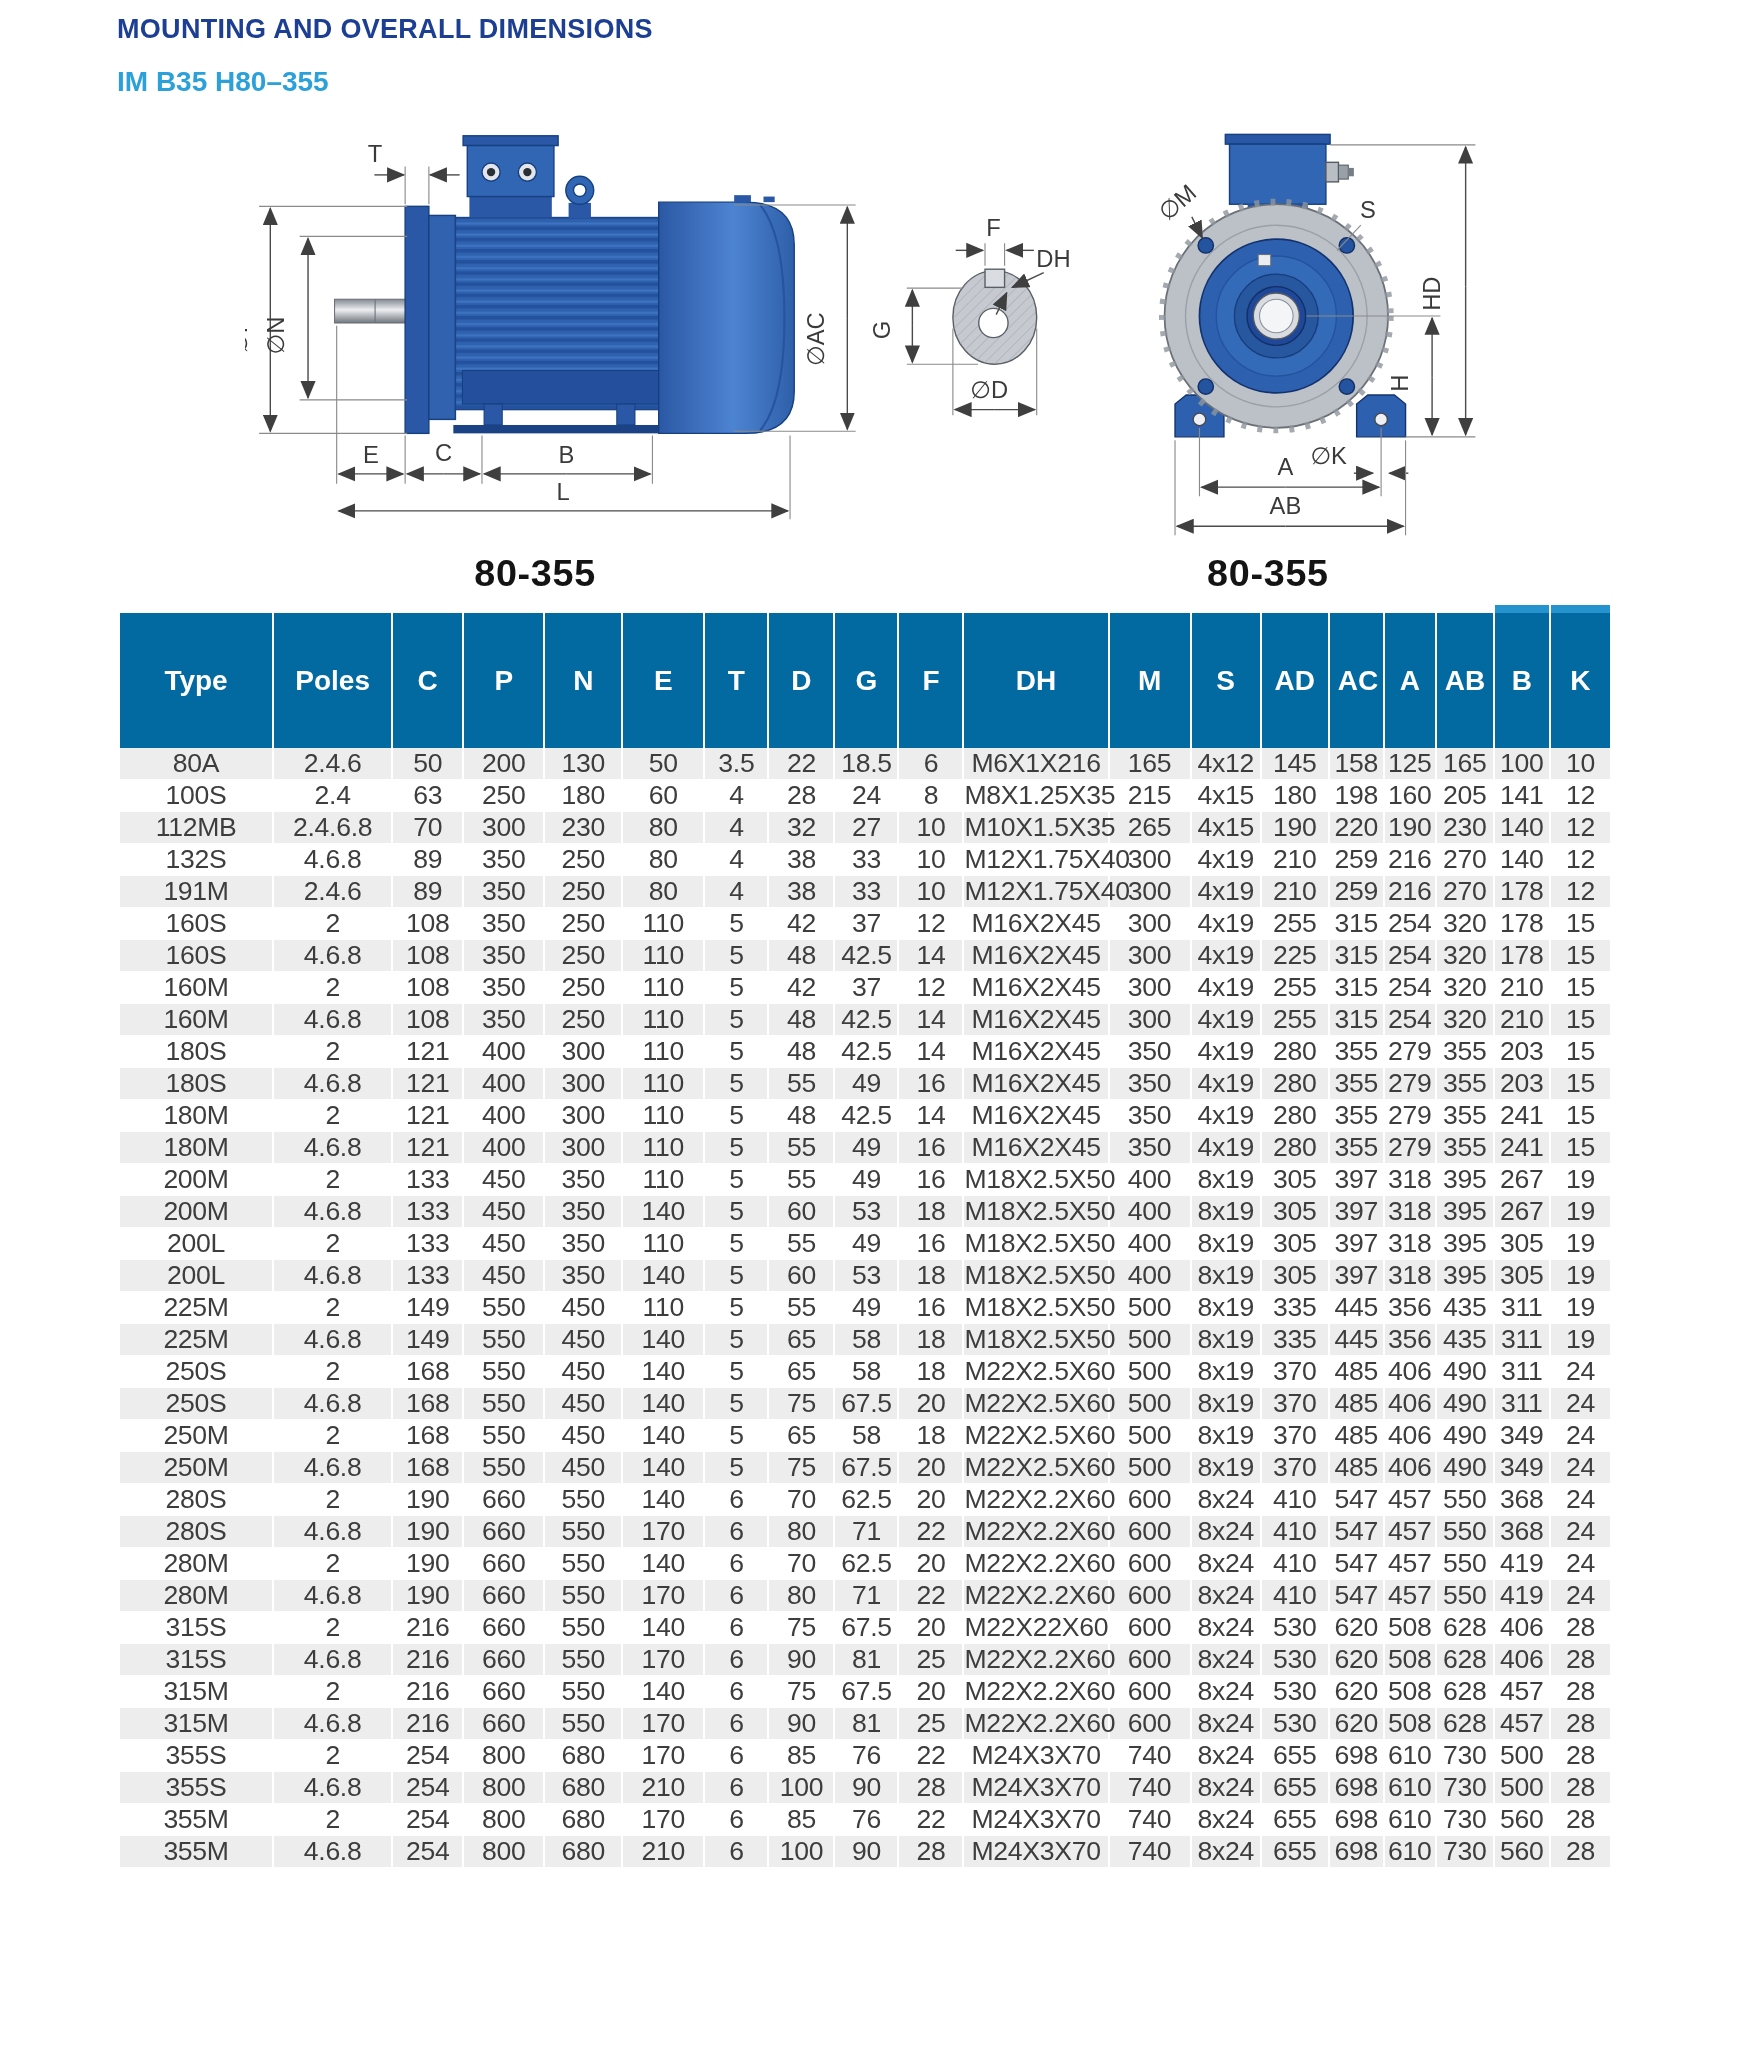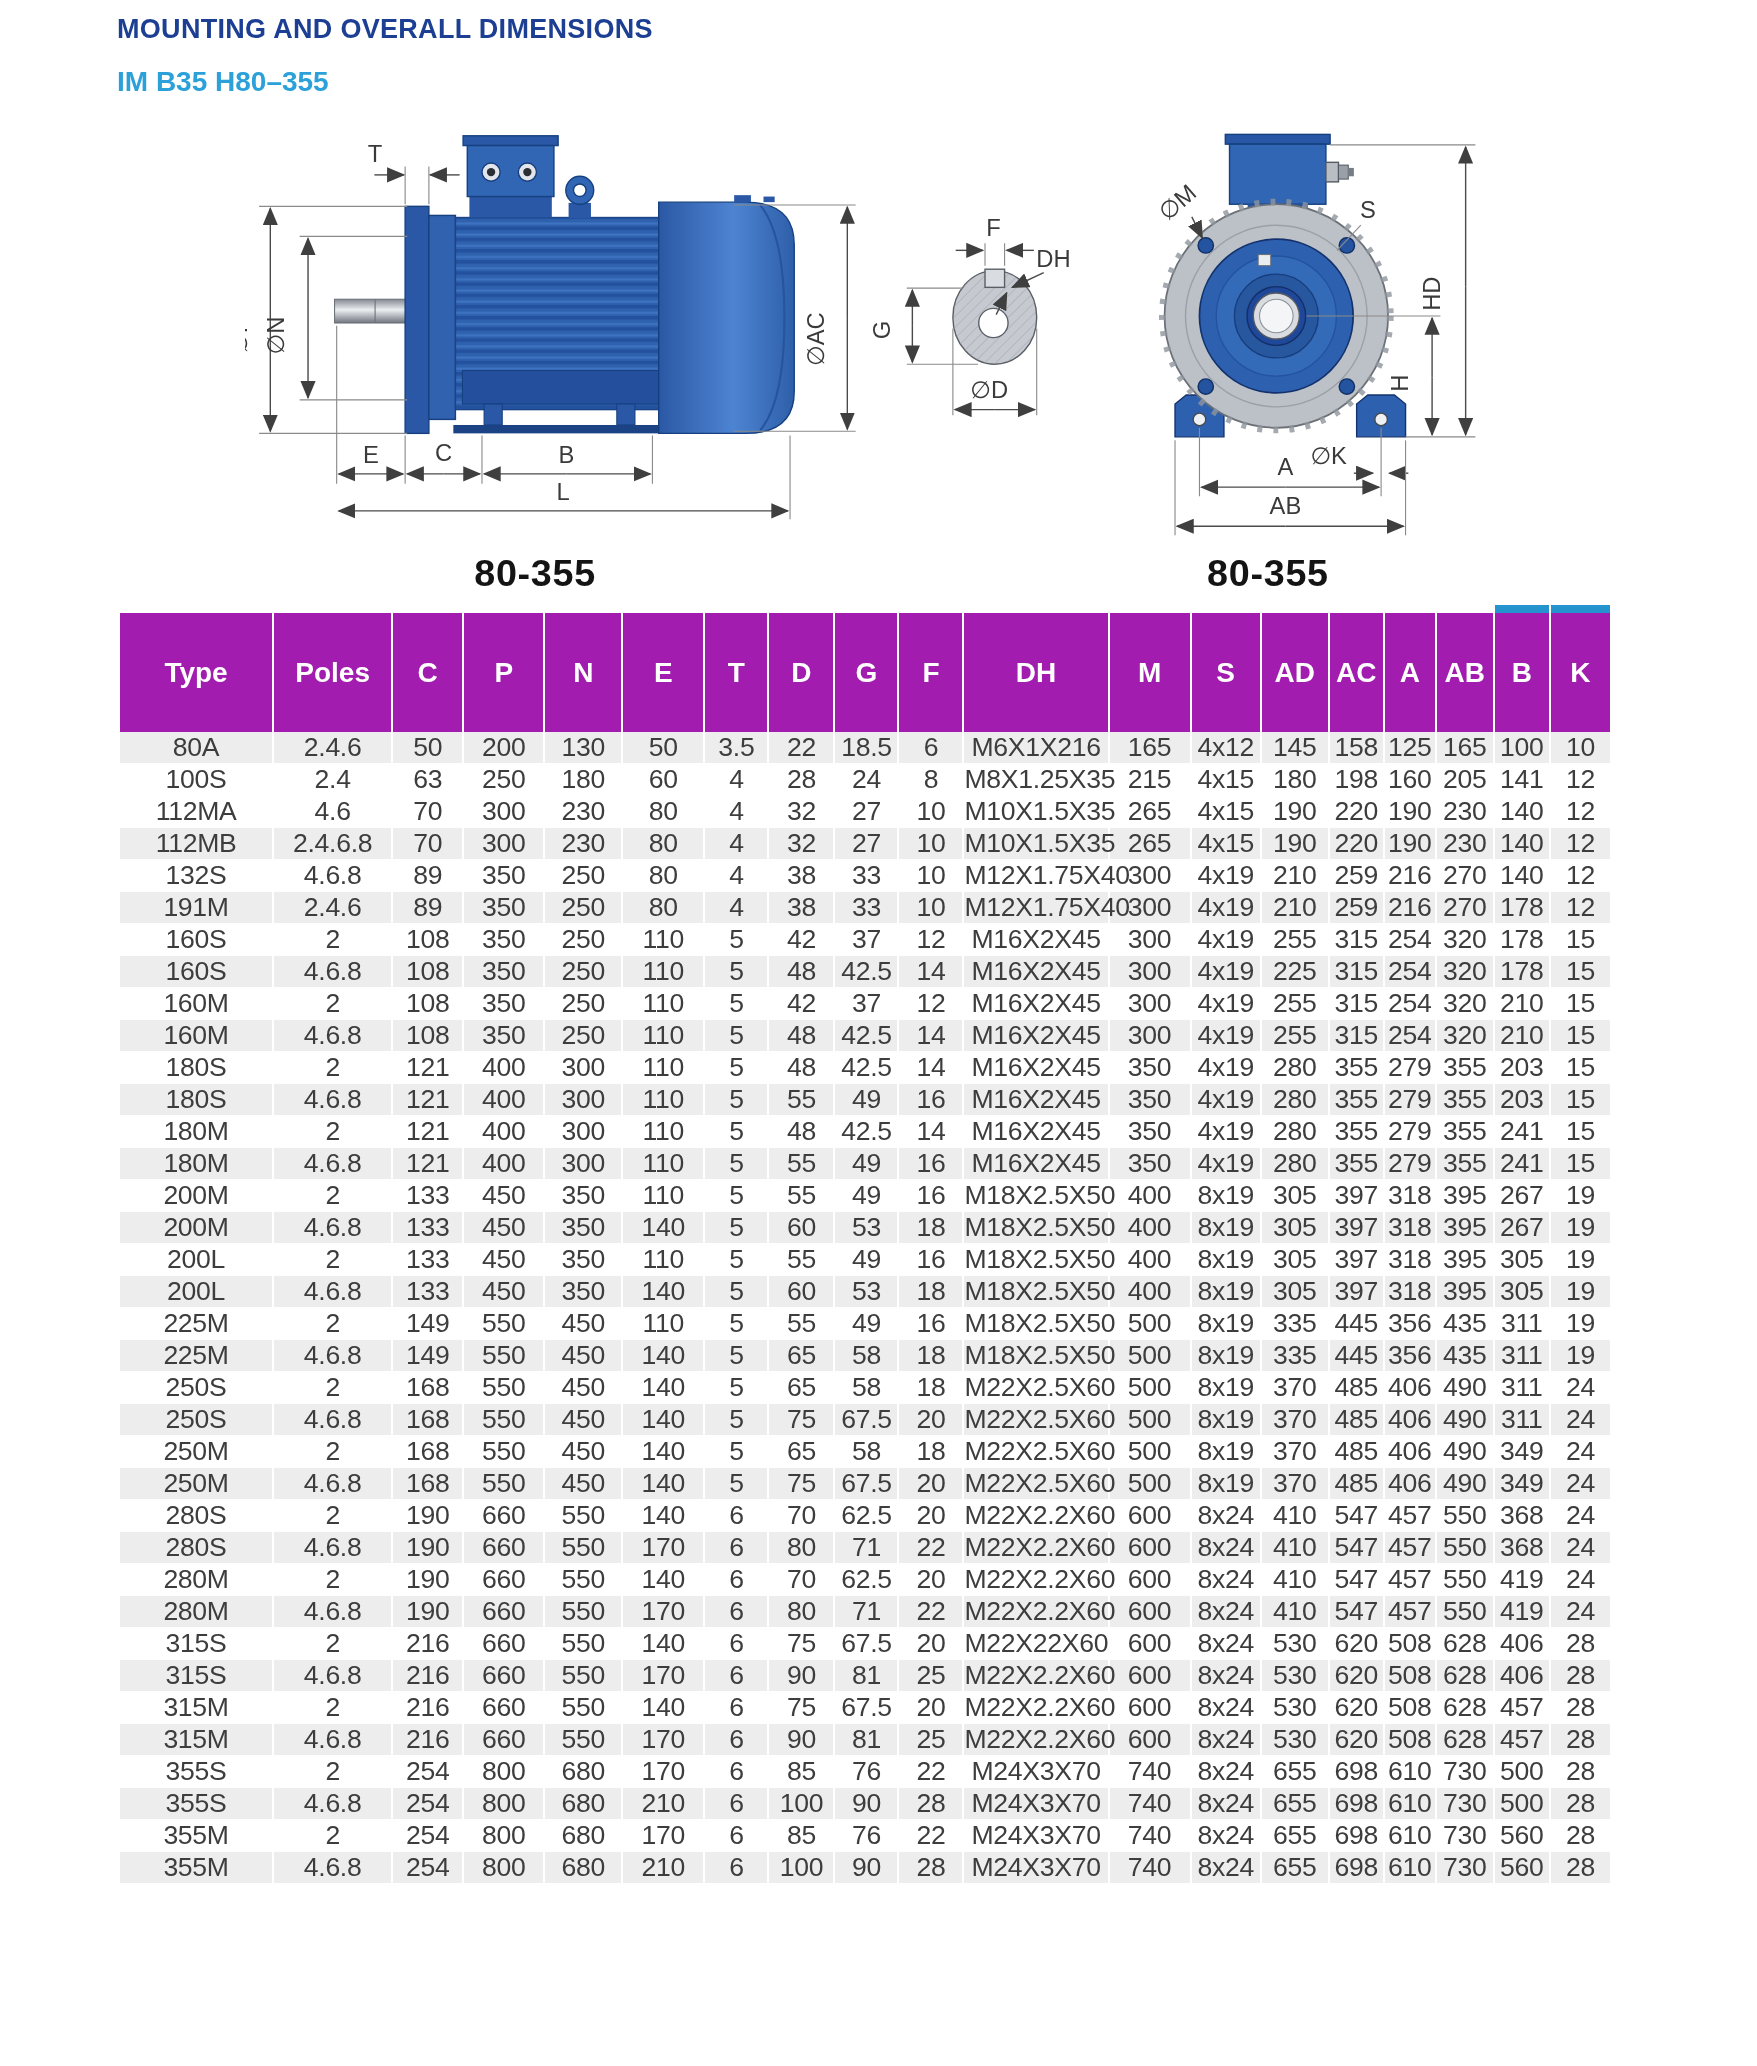--- a/index.html
+++ b/index.html
@@ -21,22 +21,22 @@
 
   svg text{font-family:"Liberation Sans",sans-serif;}
   .dim-label{font-size:34px;fill:#3a3a3a;}
   .cap{font-size:54px;font-weight:bold;fill:#141414;letter-spacing:1px;}
   .dimline{stroke:#4a4a4a;stroke-width:2;fill:none;}
   .extline{stroke:#8a8a8a;stroke-width:1.6;fill:none;}
 
   .table-wrap{position:absolute;left:120px;top:613px;width:1490px;}
   table{border-collapse:separate;border-spacing:0;table-layout:fixed;width:1490px;}
   th{
-    position:relative;height:119px;background:#a21caf;color:#ffffff;
-    font-size:28px;font-weight:bold;text-align:center;vertical-align:middle;padding:0;
+    position:relative;height:119px;background:#0369a1;color:#ffffff;
+    font-size:28px;font-weight:bold;text-align:center;vertical-align:middle;padding:8px;
   }
   th + th, td + td{border-left:2.1px solid #ffffff;}
   th.raised::before{
     content:"";position:absolute;left:0;right:0;top:-8.4px;height:8.4px;background:#2593ce;
   }
   td{
     height:31px;border-bottom:1.4px solid #ffffff;
     font-size:26.6px;color:#3d3d3d;text-align:center;vertical-align:middle;
     padding:0;white-space:nowrap;letter-spacing:-0.3px;
   }
@@ -330,41 +330,20 @@
           <td>M8X1.25X35</td>
           <td>215</td>
           <td>4x15</td>
           <td>180</td>
           <td>198</td>
           <td>160</td>
           <td>205</td>
           <td>141</td>
           <td>12</td>
         </tr>
-        <tr>
-          <td>112MA</td>
-          <td>4.6</td>
-          <td>70</td>
-          <td>300</td>
-          <td>230</td>
-          <td>80</td>
-          <td>4</td>
-          <td>32</td>
-          <td>27</td>
-          <td>10</td>
-          <td>M10X1.5X35</td>
-          <td>265</td>
-          <td>4x15</td>
-          <td>190</td>
-          <td>220</td>
-          <td>190</td>
-          <td>230</td>
-          <td>140</td>
-          <td>12</td>
-        </tr>
         <tr class="stripe">
           <td>112MB</td>
           <td>2.4.6.8</td>
           <td>70</td>
           <td>300</td>
           <td>230</td>
           <td>80</td>
           <td>4</td>
           <td>32</td>
           <td>27</td>

